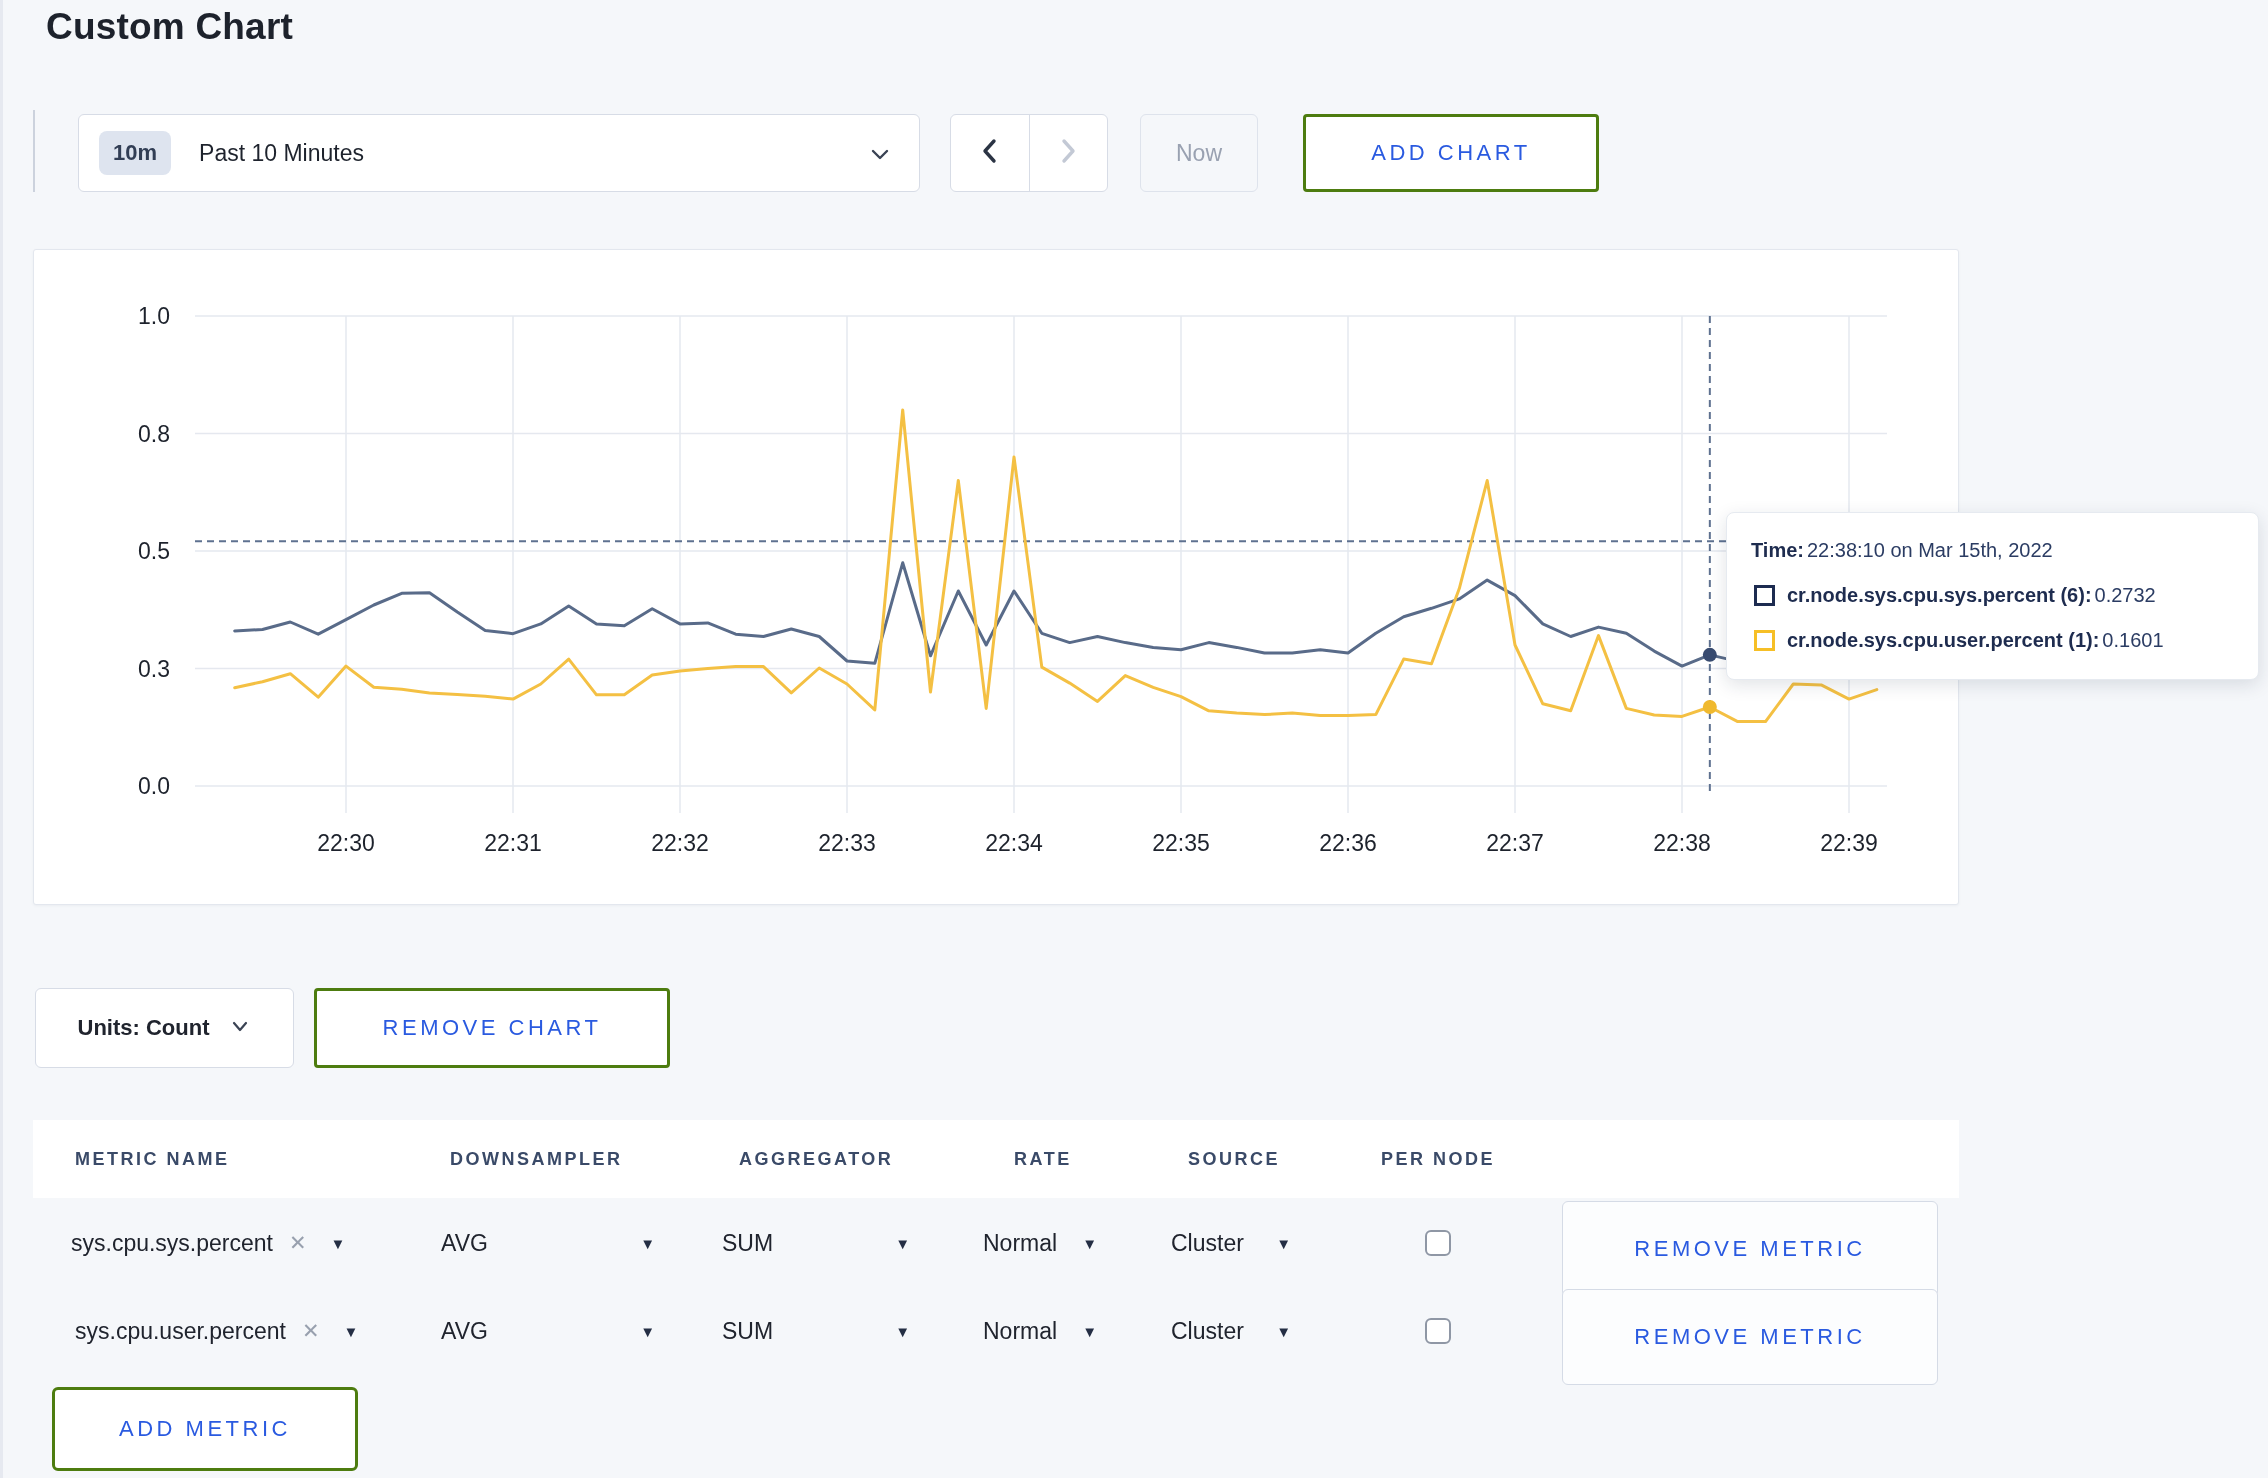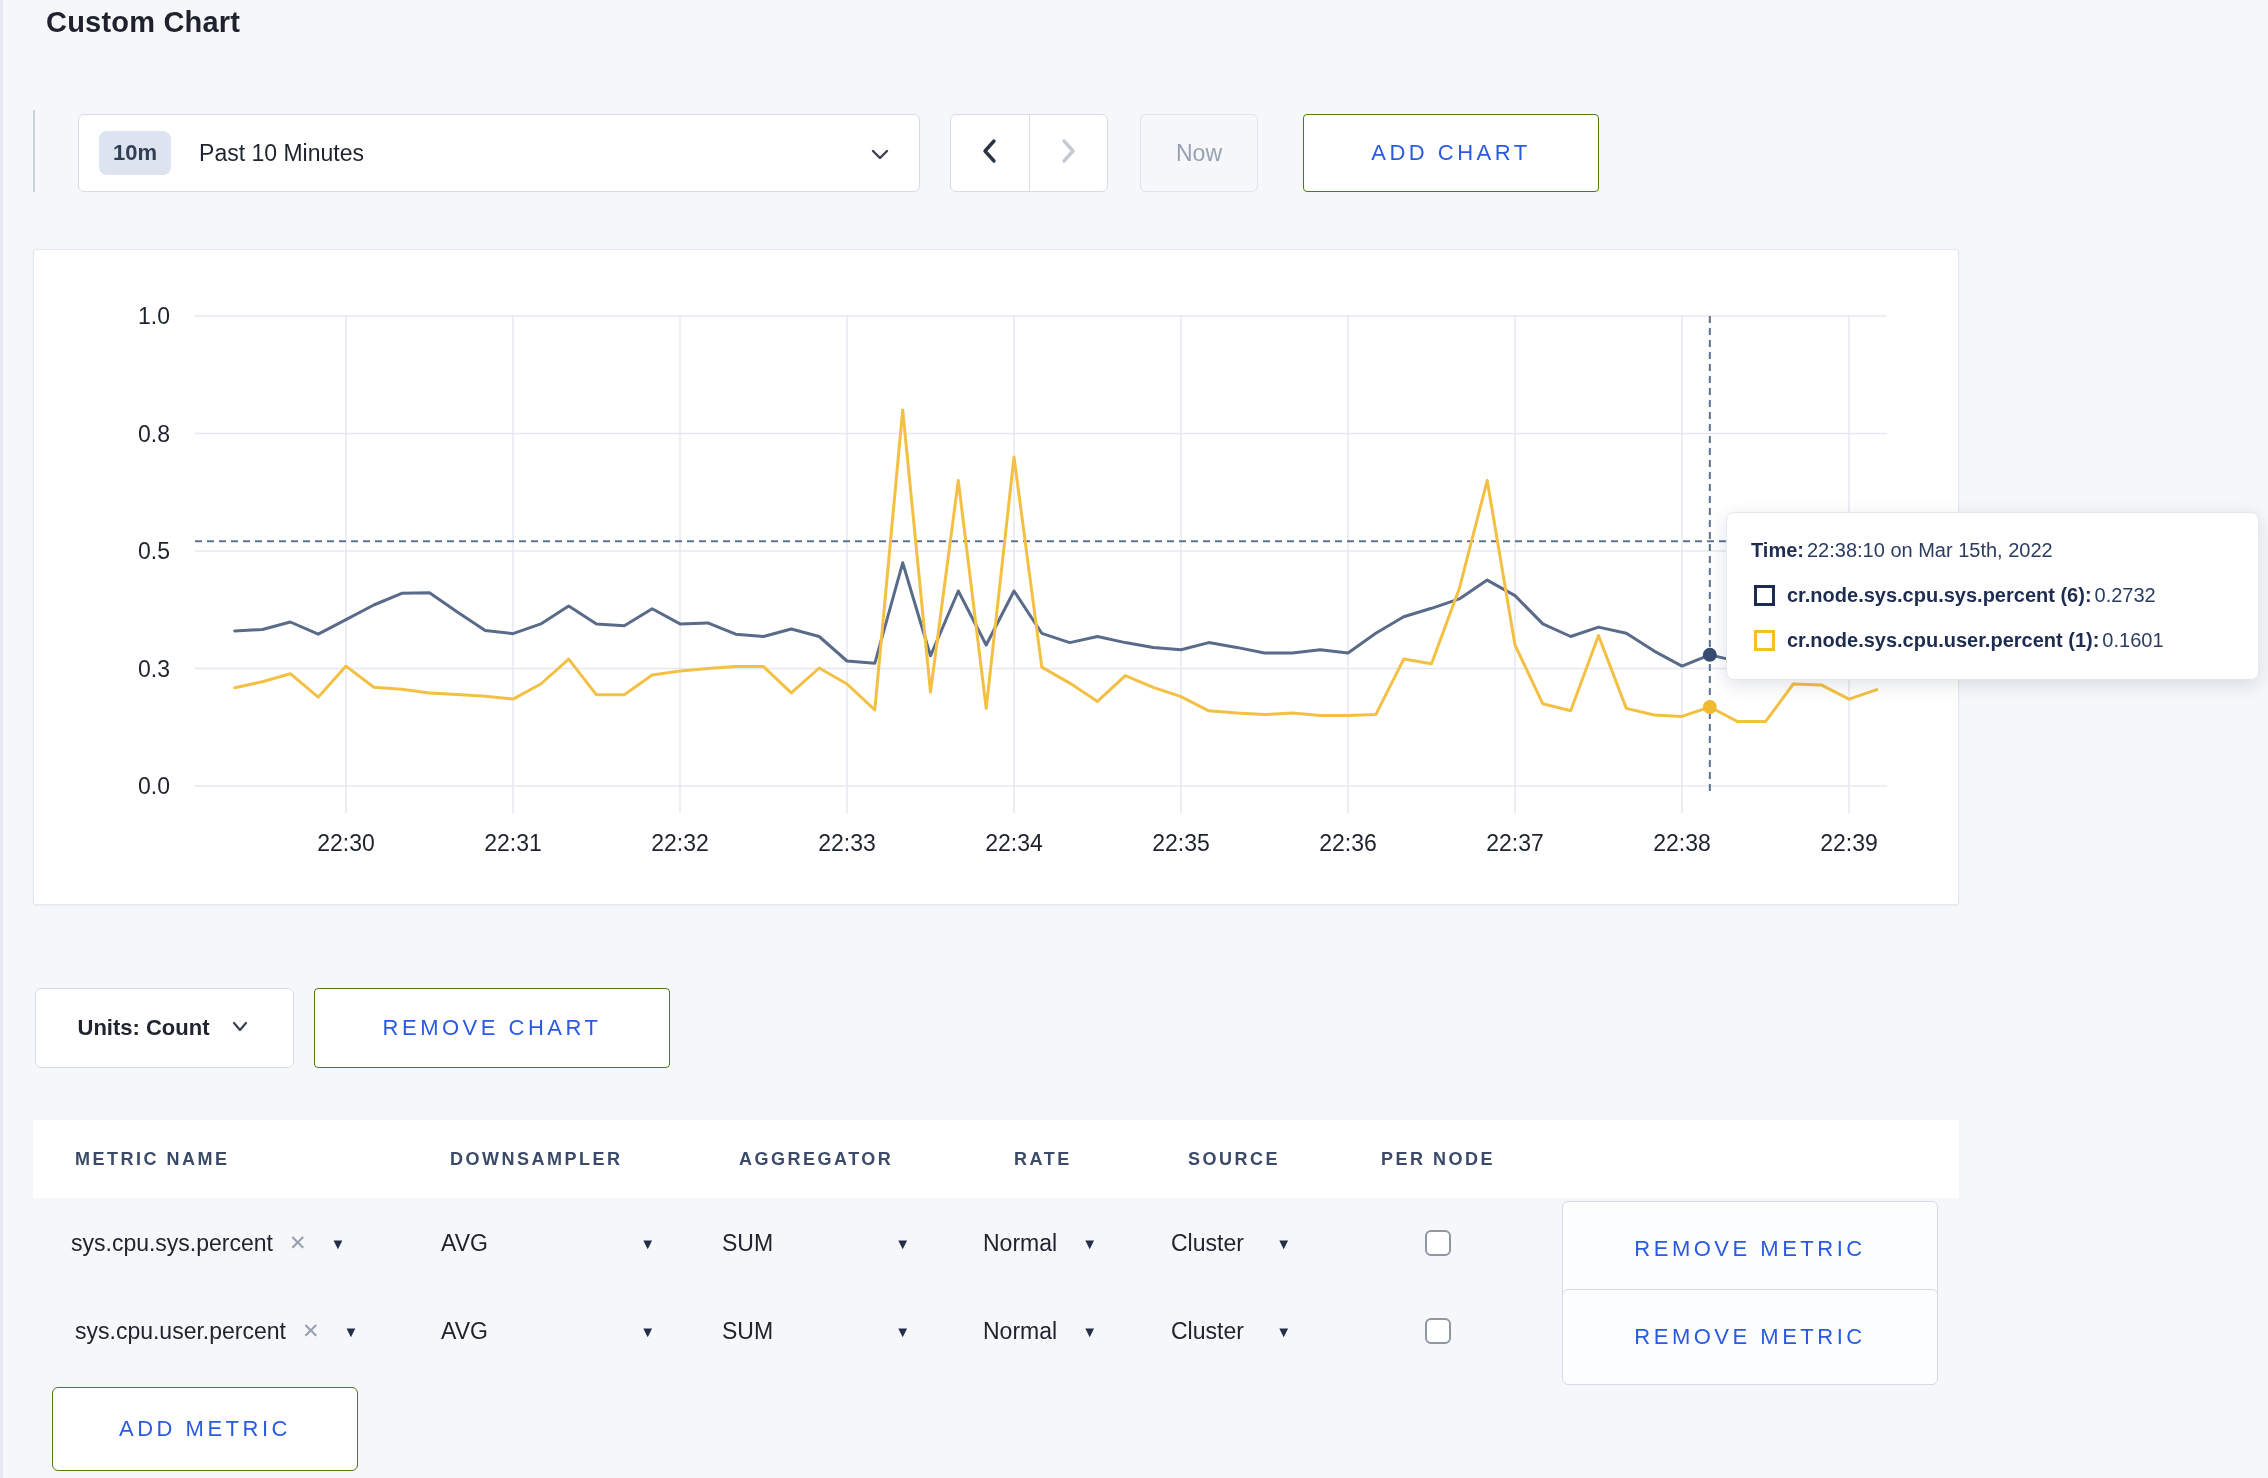--- a/index.html
+++ b/index.html
@@ -2,35 +2,35 @@
 <html><head>
 <meta charset="utf-8">
 <style>
   html,body{margin:0;padding:0;}
   body{
     width:2268px;height:1478px;position:relative;overflow:hidden;
     background:#f5f7fa;font-family:"Liberation Sans",sans-serif;
     border-left:3px solid #e6e9f0;box-sizing:border-box;
   }
   .abs{position:absolute;}
-  .page-title{left:43px;top:6px;font-size:29px;font-weight:700;color:#1d222c;letter-spacing:.2px;}
+  .page-title{left:43px;top:6px;font-size:37px;font-weight:700;color:#1d222c;letter-spacing:.2px;}
   
   .tb-divider{left:30px;top:110px;width:2px;height:82px;background:#ccd2dd;}
   .time-dd{left:75px;top:114px;width:842px;height:78px;background:#fff;border:1px solid #d7dce6;border-radius:6px;
     display:flex;align-items:center;box-sizing:border-box;cursor:pointer;}
   .time-badge{margin-left:20px;background:#dee4ef;border-radius:8px;padding:9px 14px;font-size:22px;font-weight:700;color:#323e55;text-align:center;}
   .time-label{margin-left:28px;font-size:23px;color:#1e232d;}
   .dd-chev{position:absolute;right:26px;top:28px;}
   .pager{left:947px;top:114px;width:158px;height:78px;background:#fff;border:1px solid #d7dce6;border-radius:6px;
     display:flex;box-sizing:border-box;}
   .pager-btn{flex:1;display:flex;align-items:center;justify-content:center;cursor:pointer;}
   .pager-btn.prev{border-right:1px solid #d7dce6;}
   .btn-now{left:1137px;top:114px;width:118px;height:78px;border:1px solid #dee3ec;border-radius:6px;
     display:flex;align-items:center;justify-content:center;font-size:23px;color:#99a1b1;box-sizing:border-box;cursor:default;}
-  .btn-blue{background:#fff;border:1px solid #4d7c0f;border-radius:4px;color:#2a5ae0;
+  .btn-blue{background:#fff;border:3px solid #4d7c0f;border-radius:4px;color:#2a5ae0;
     font-size:22px;letter-spacing:3.5px;display:flex;align-items:center;justify-content:center;
     box-sizing:border-box;cursor:pointer;}
   .btn-add-chart{left:1300px;top:114px;width:296px;height:78px;}
   
   .chart-card{left:30px;top:249px;width:1926px;height:656px;background:#fff;border:1px solid #e3e7ee;border-radius:3px;
     box-shadow:0 1px 3px rgba(40,50,80,.05);box-sizing:border-box;}
   svg .grid{stroke:#e5e8ef;stroke-width:1.5;}
   svg .xhair{stroke:#5e7190;stroke-width:2;stroke-dasharray:7 5;fill:none;}
   svg .ylab,svg .xlab{font-family:"Liberation Sans",sans-serif;font-size:23px;fill:#1d222c;}
   

